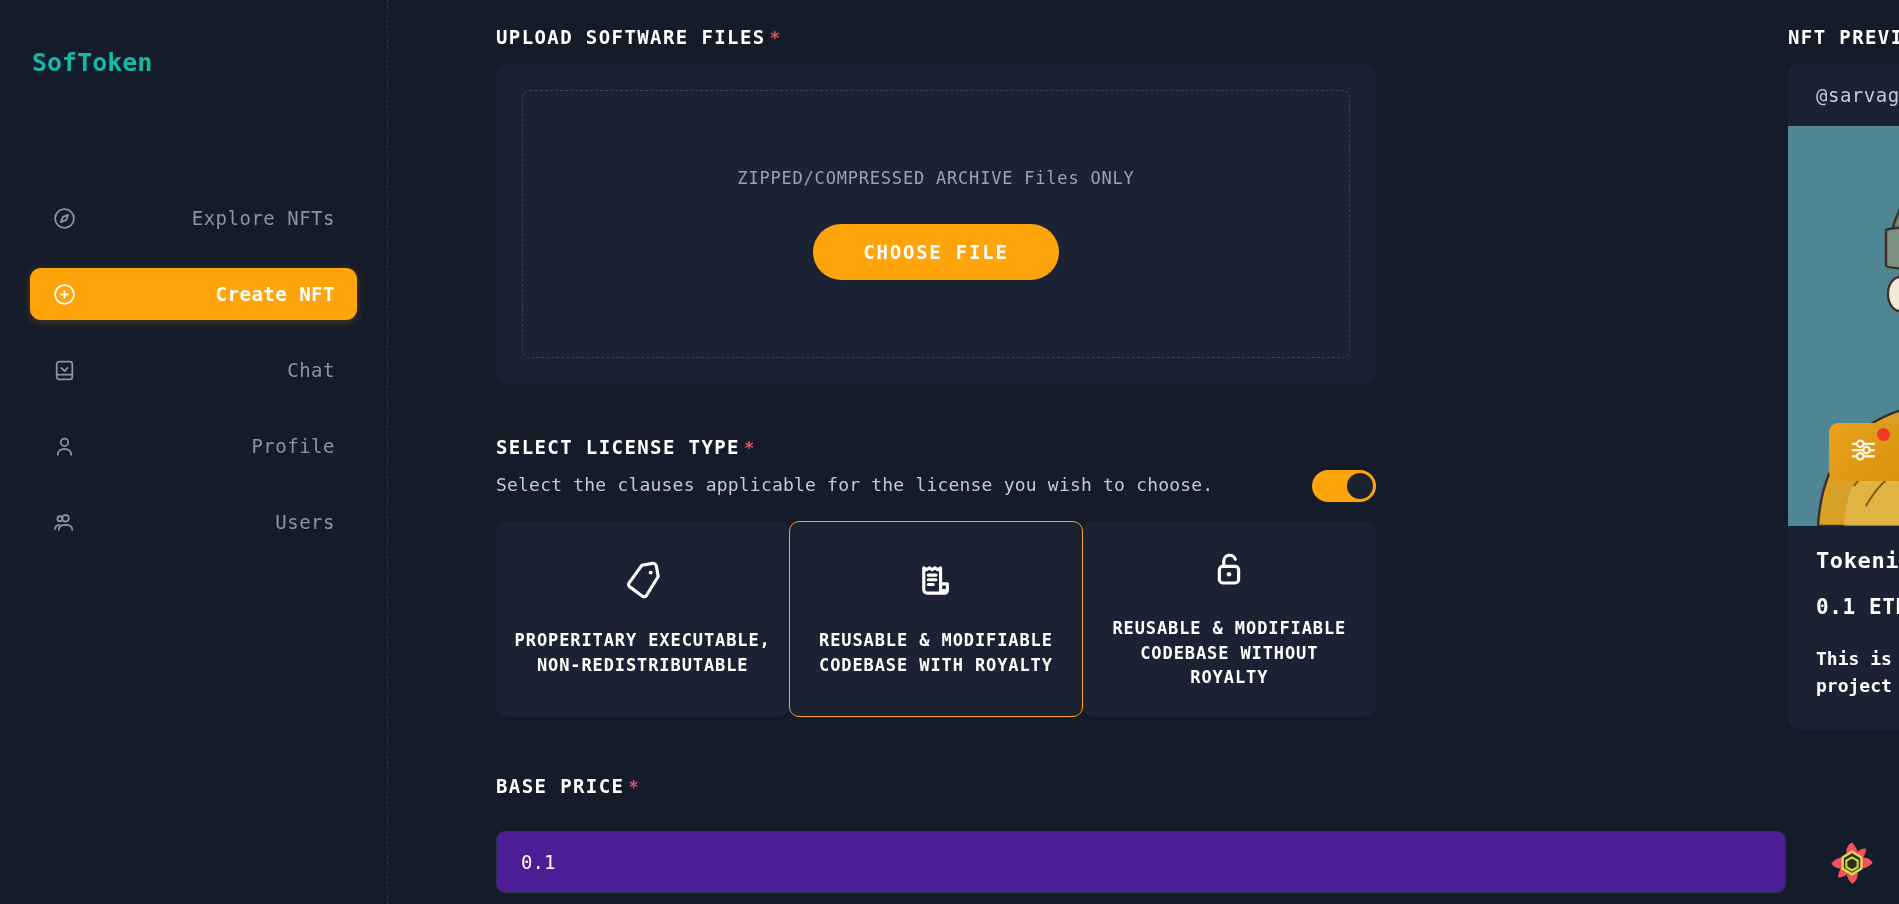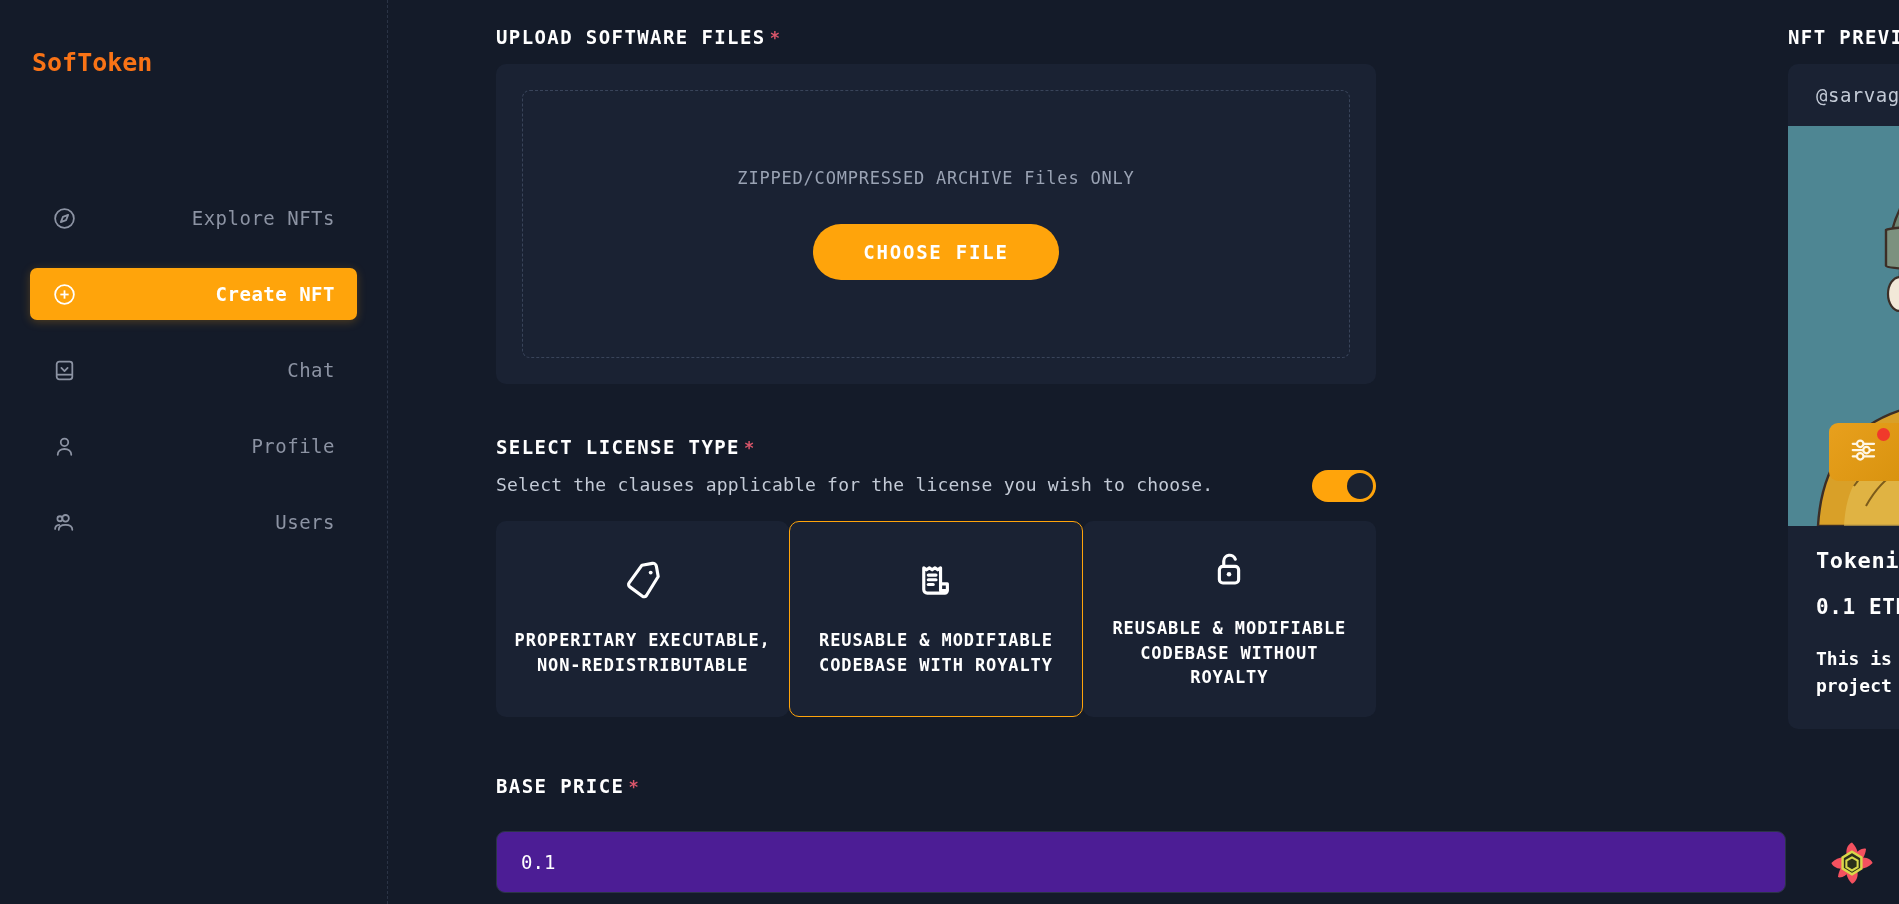--- a/index.html
+++ b/index.html
@@ -21,21 +21,21 @@
   
   .sidebar {
     width: 388px;
     height: 904px;
     background: #141b29;
     border-right: 1px dashed #2b3446;
     flex-shrink: 0;
     position: relative;
   }
   .brand {
-    color: #f97316;
+    color: #14b8a6;
     font-size: 25px;
     font-weight: bold;
     letter-spacing: 0px;
     padding: 48px 0 0 32px;
     font-family: "DejaVu Sans Mono", "Liberation Mono", monospace;
   }
   .nav {
     margin-top: 115px;
     padding: 0 30px;
     display: flex;
@@ -56,21 +56,20 @@
     user-select: none;
     justify-content: space-between;
   }
   .nav-item .ico { width: 25px; height: 25px; display:flex; align-items:center; justify-content:center; }
   .nav-item .ico svg { width: 25px; height: 25px; stroke: currentColor; fill: none; stroke-width: 1.7; }
   .nav-item.active {
     background: #ffa40b;
     color: #ffffff;
     font-weight: bold;
     box-shadow: 0 2px 10px rgba(255,164,11,0.25);
-    border-radius: 7px;
   }
 
   
   .main {
     flex: 1;
     position: relative;
     padding: 26px 0 0 0;
     display: flex;
     gap: 0px;
     overflow: hidden;

